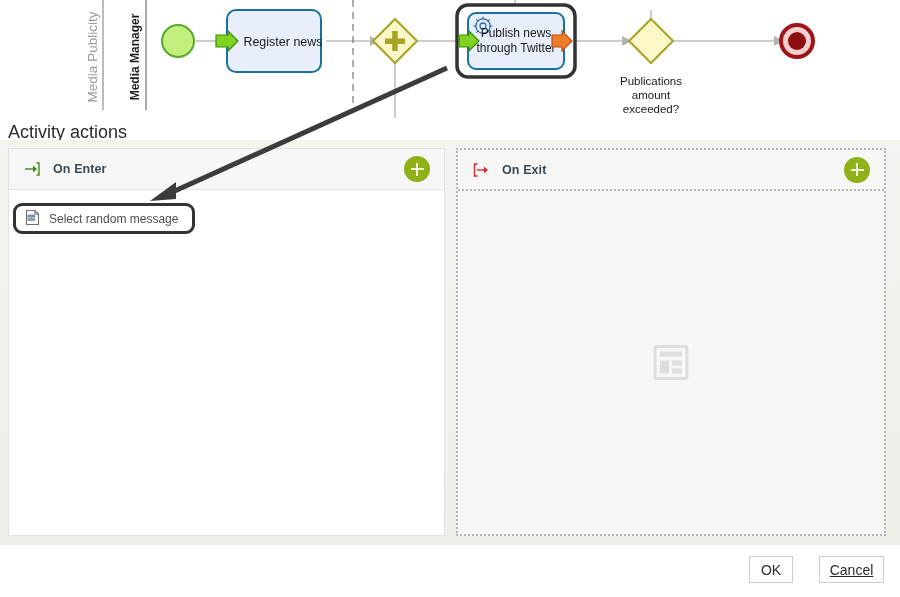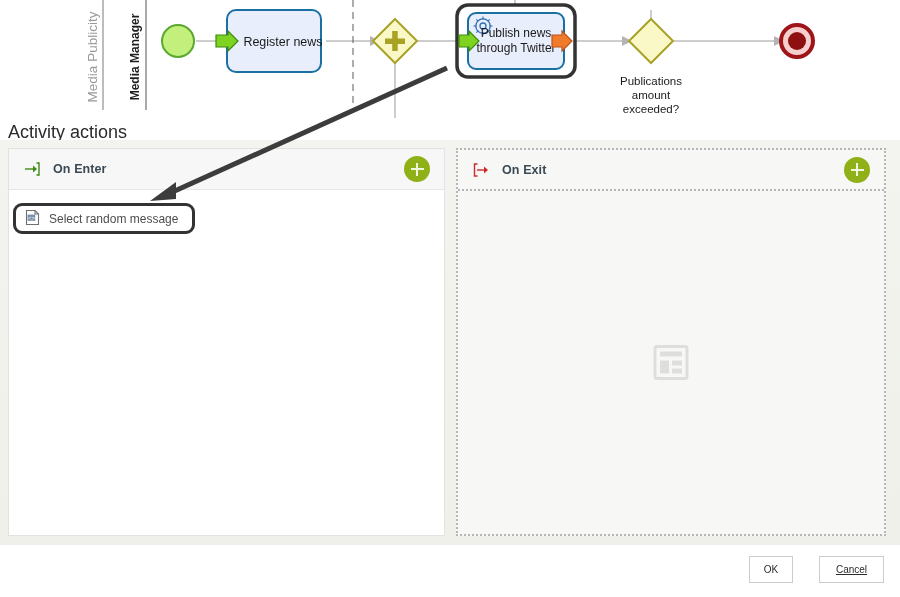--- a/index.html
+++ b/index.html
@@ -146,21 +146,21 @@
     background: #ffffff;
   }
   .dlg-btn {
     position: absolute;
     top: 11px;
     height: 27px;
     box-sizing: border-box;
     background: #ffffff;
     border: 1px solid #cccccc;
     font-family: "Liberation Sans", sans-serif;
-    font-size: 10px;
+    font-size: 14px;
     color: #2b2b2b;
     cursor: pointer;
   }
   #btn-ok     { right: 107px; width: 44px; }
   #btn-cancel { right: 16px;  width: 65px; text-decoration: underline; }
 
   
   #annotation-layer {
     position: absolute;
     left: 0; top: 0;

